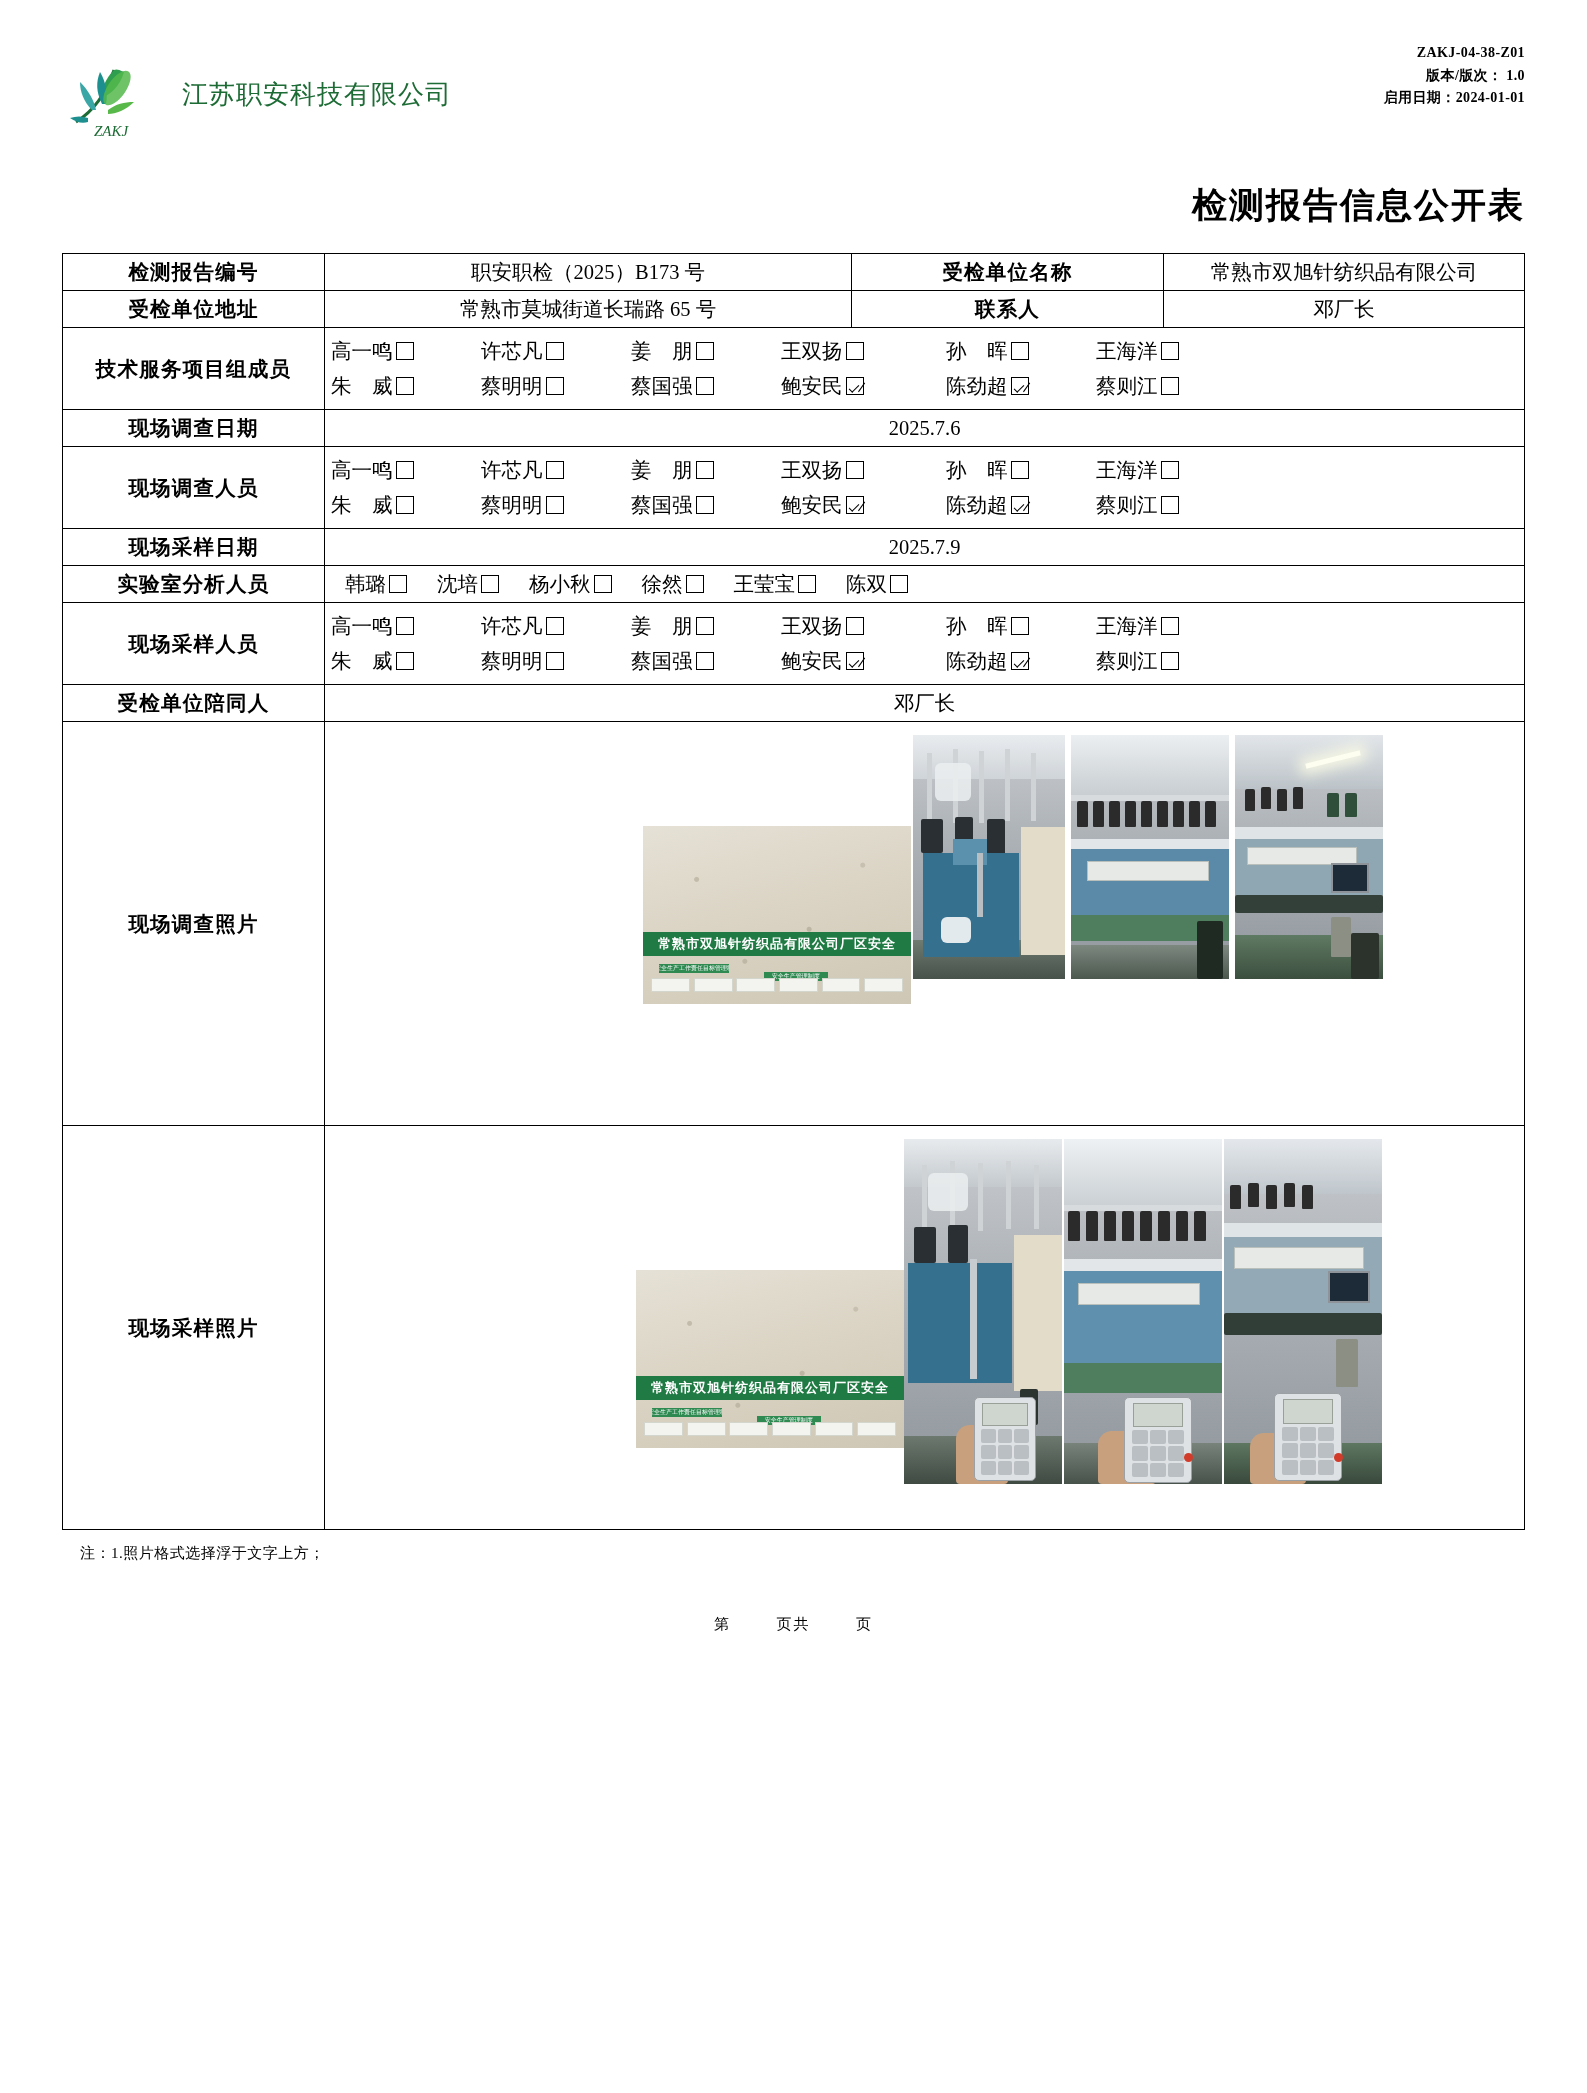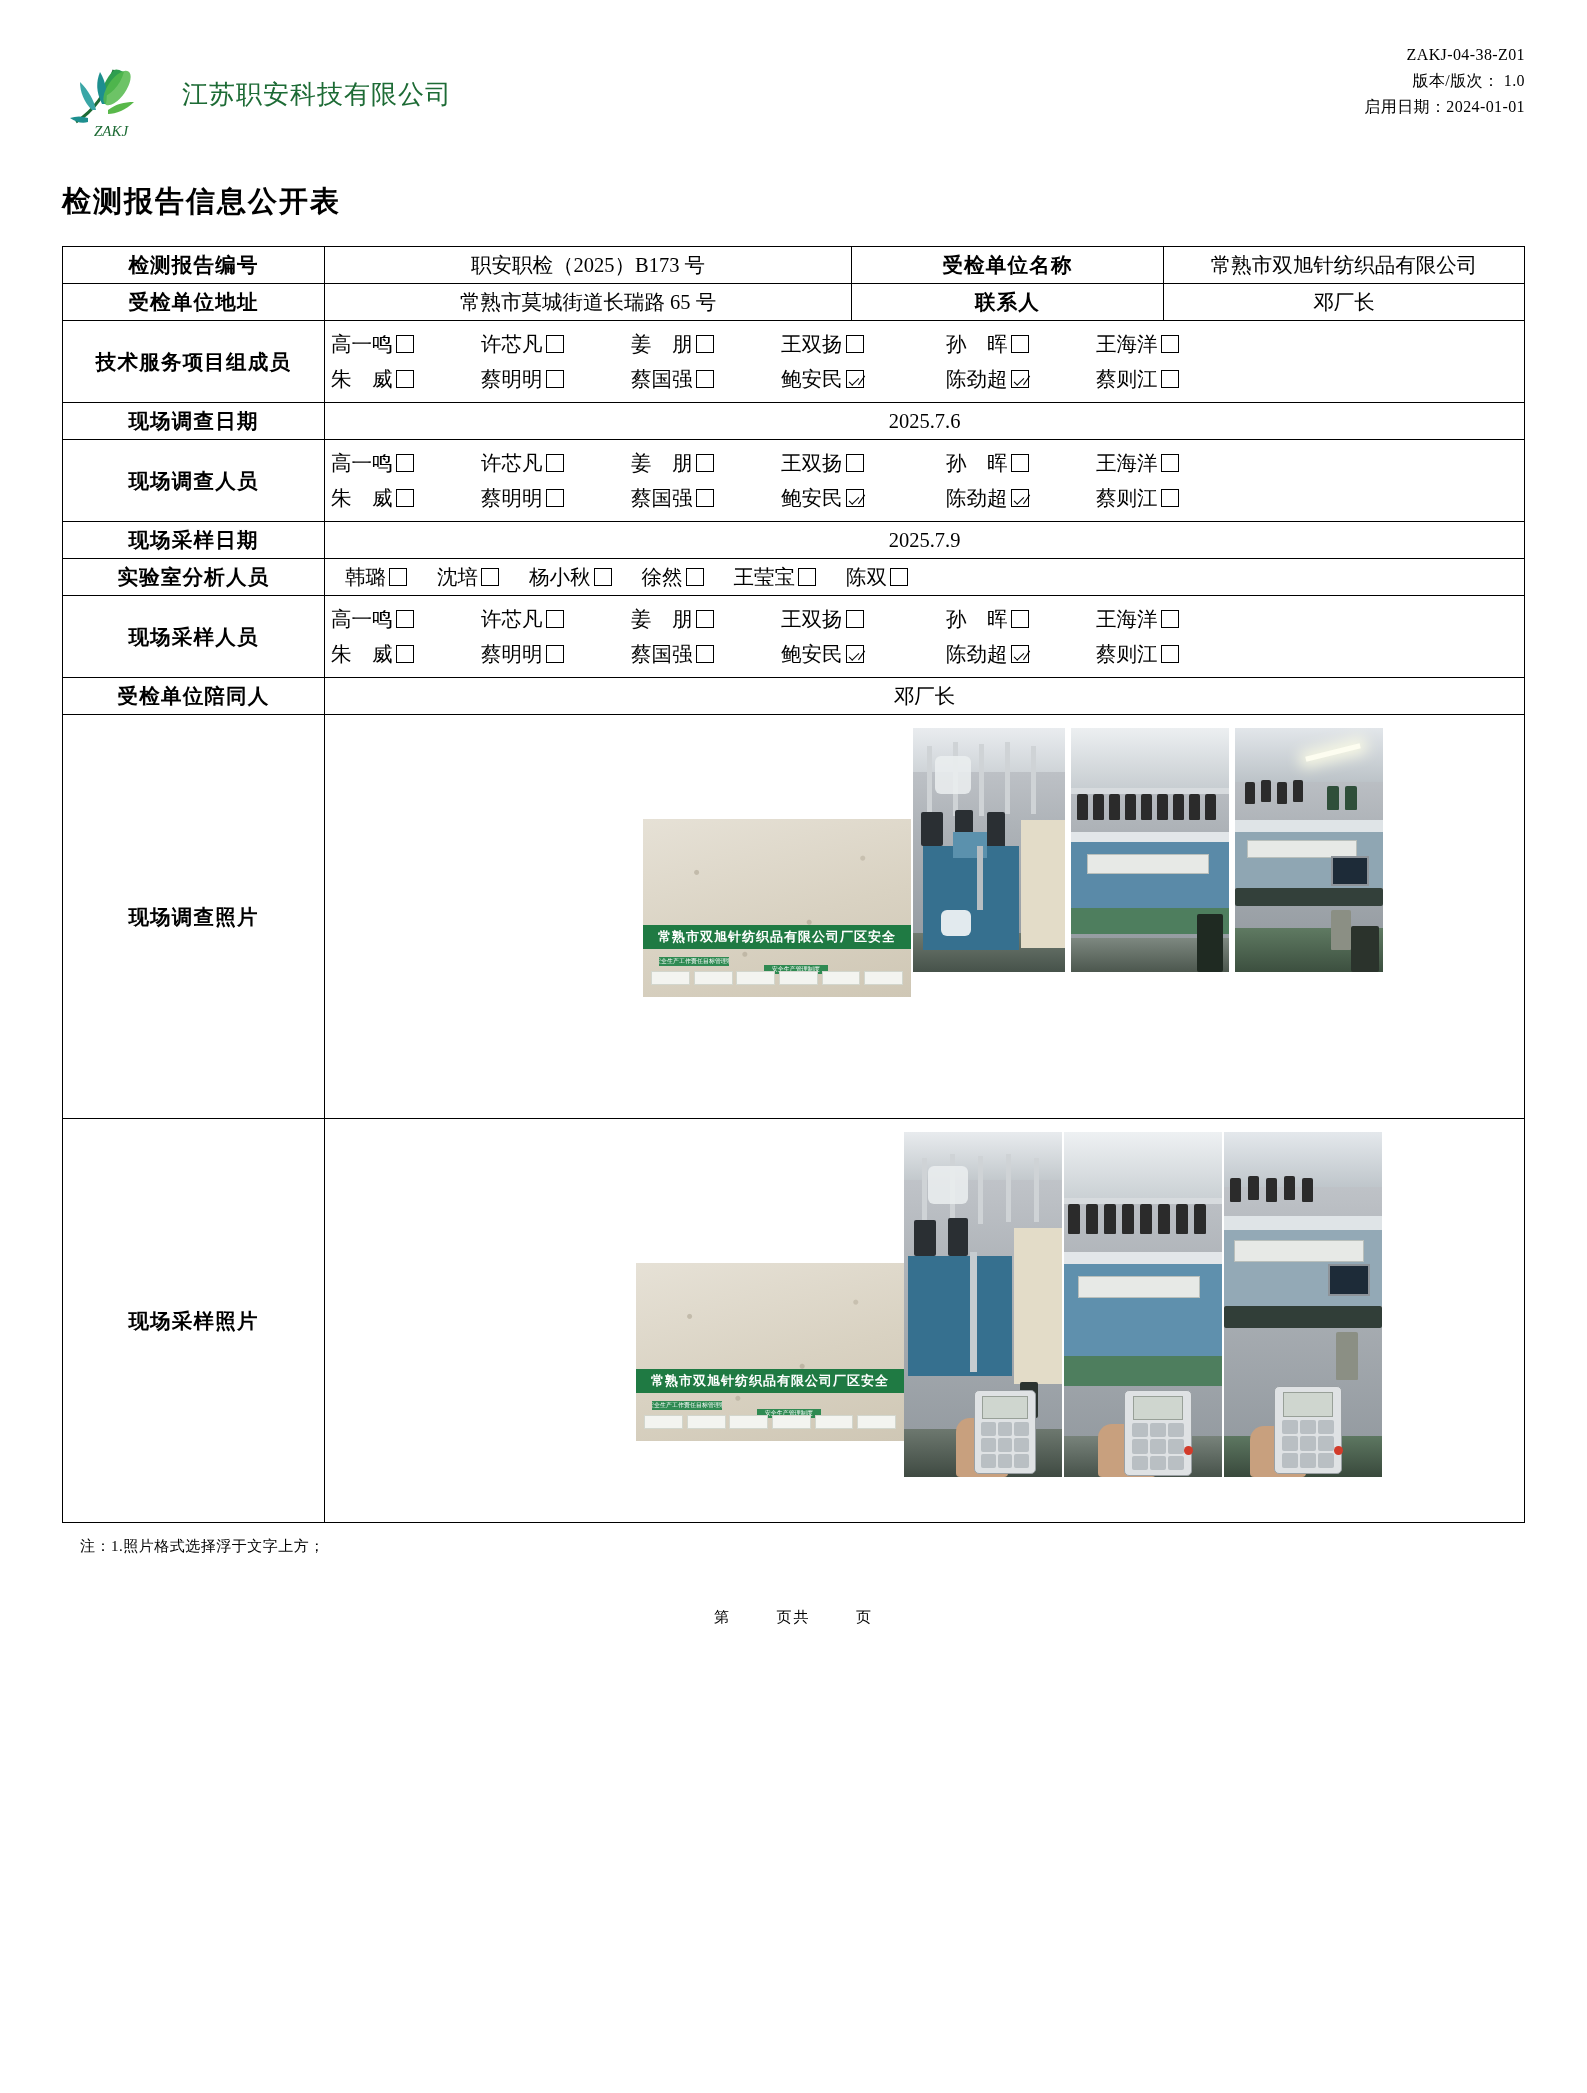--- a/index.html
+++ b/index.html
@@ -40,31 +40,32 @@
   .logo svg { display: block; }
   .company-name {
     font-size: 26px;
     letter-spacing: 1px;
     color: #1d6b35;
     font-family: "Liberation Serif", "DejaVu Serif", serif;
     font-weight: normal;
   }
   .header-right {
     text-align: right;
-    font-size: 16px;
+    font-size: 14px;
     line-height: 1.62;
     padding-top: 12px;
     letter-spacing: 0.4px;
+    font-weight: bold;
   }
   .header-right div { white-space: nowrap; }
 
   
   .doc-title {
-    text-align: left;
-    font-size: 29px;
+    text-align: right;
+    font-size: 35px;
     font-weight: bold;
     letter-spacing: 2px;
     margin: 30px 0 24px 0;
   }
 
   
   table.main {
     border-collapse: collapse;
     width: 1462px;
     table-layout: fixed;

